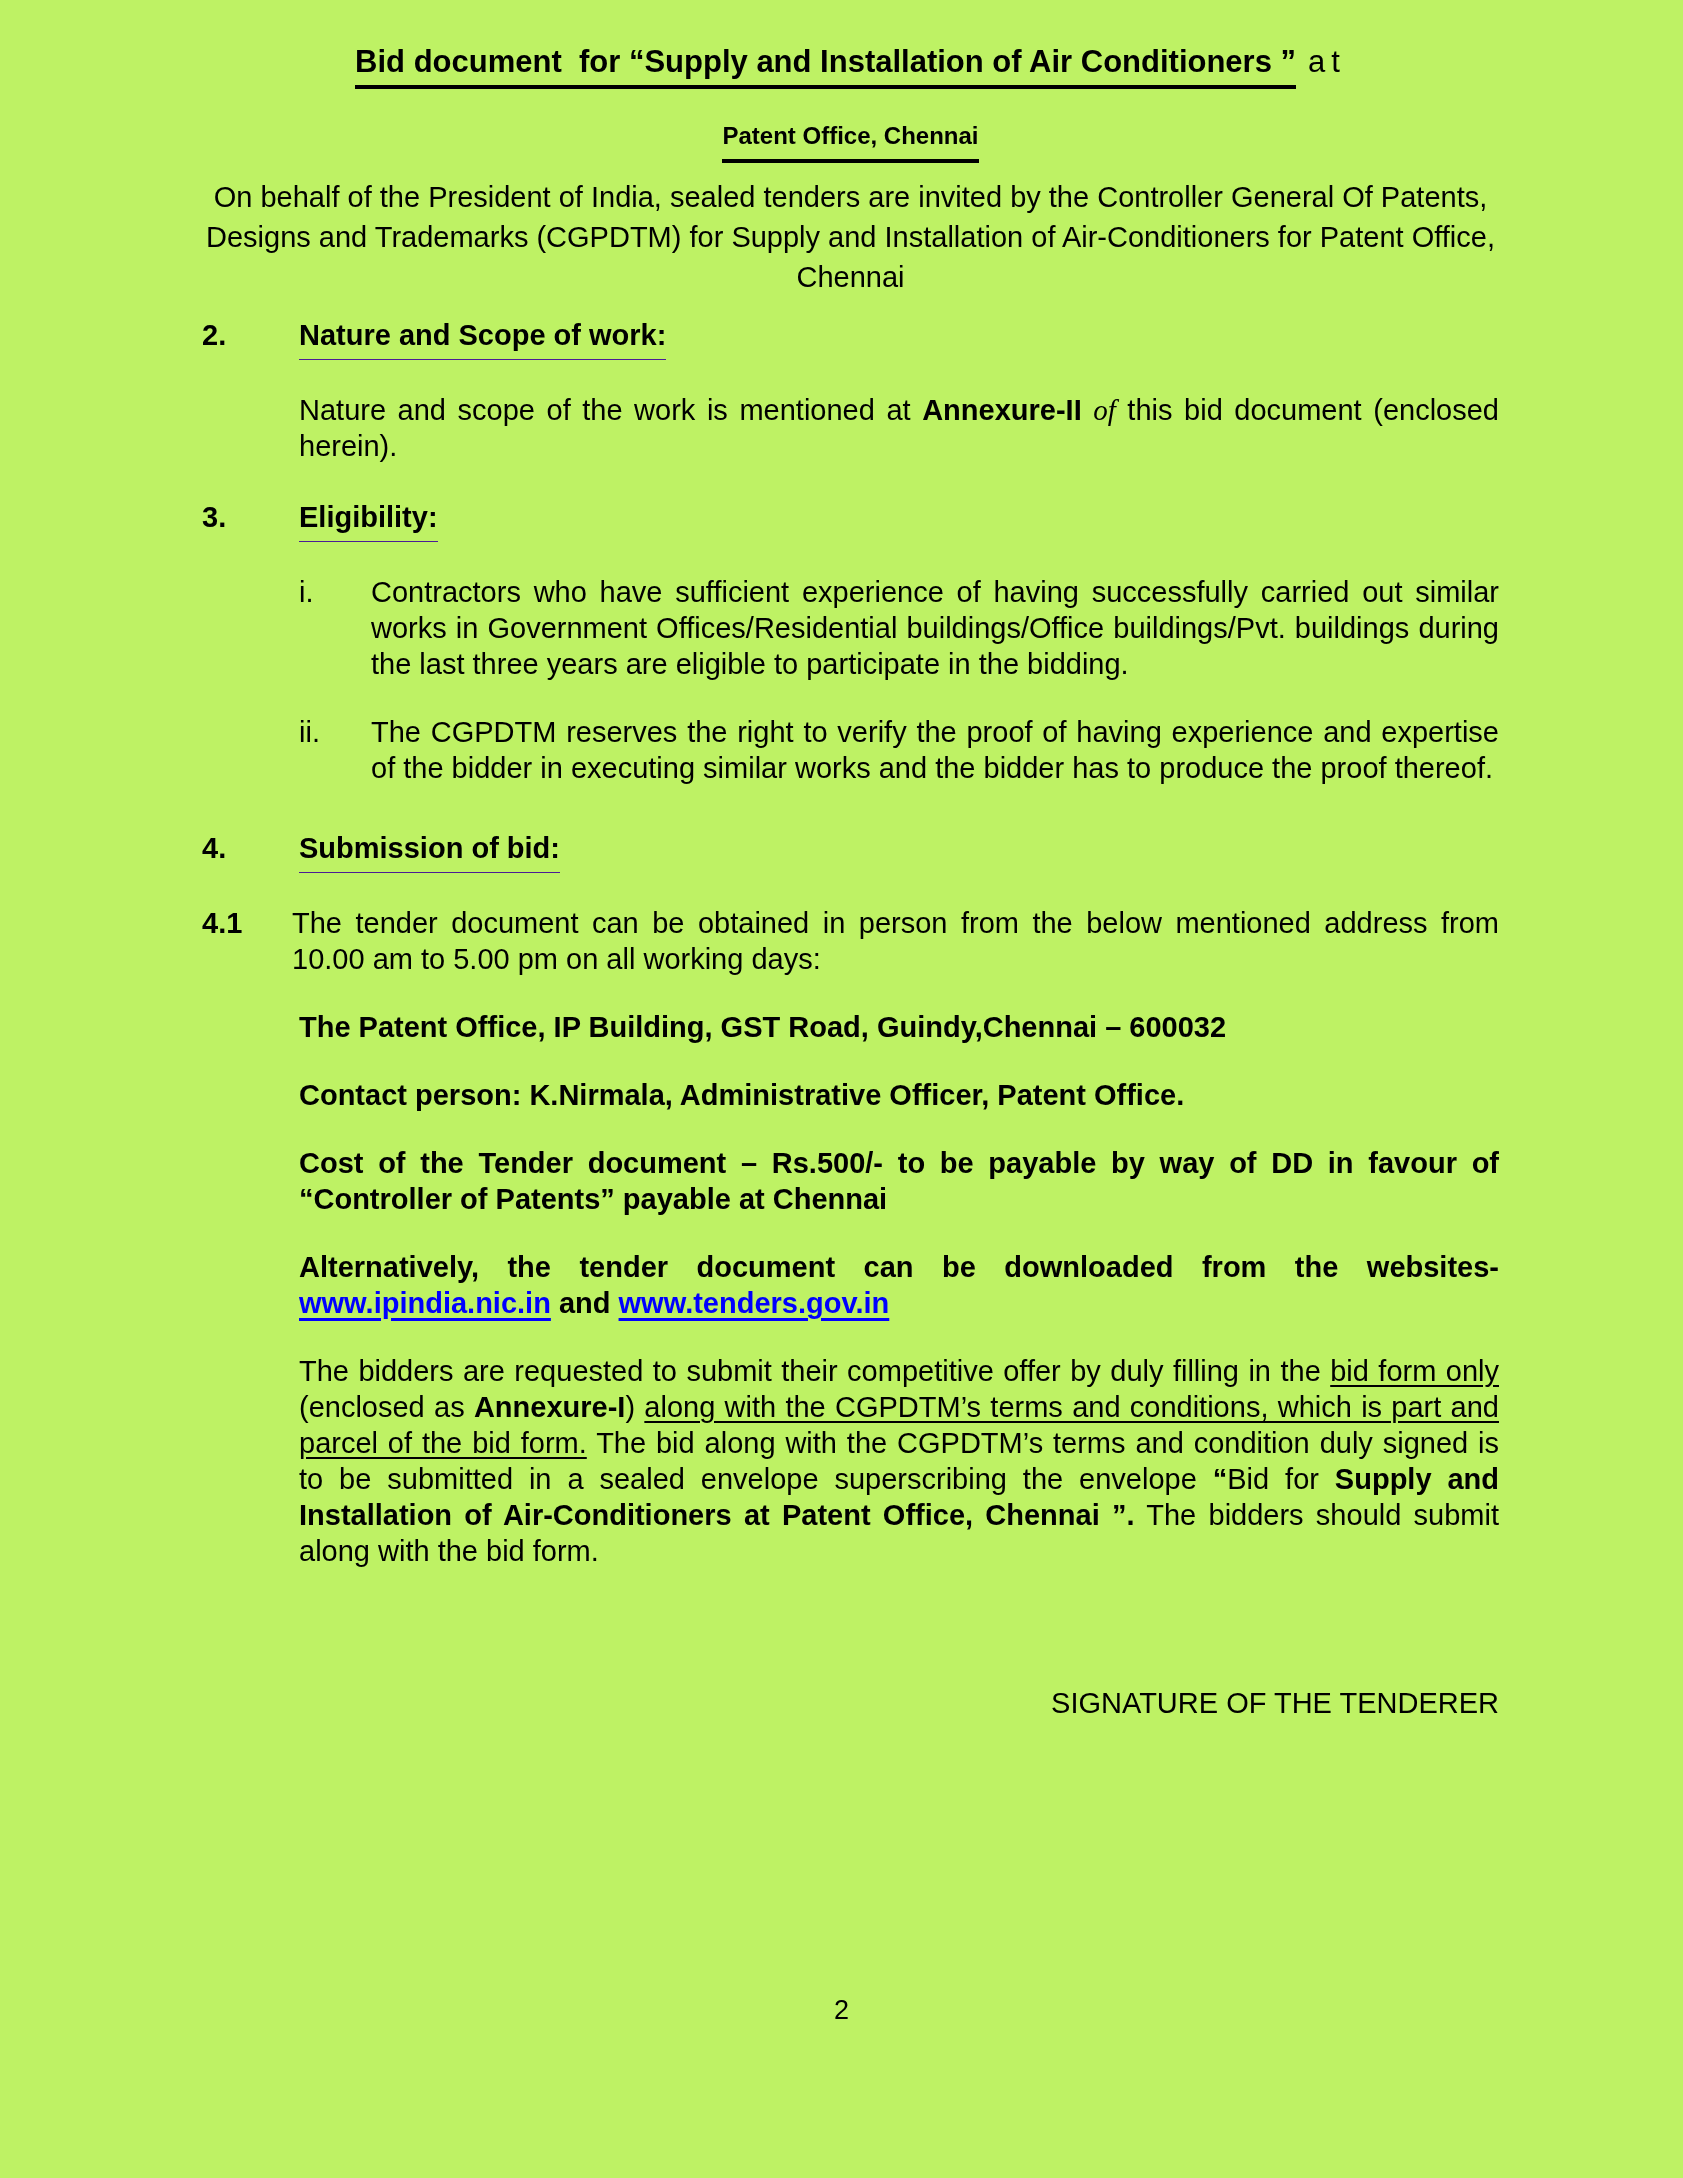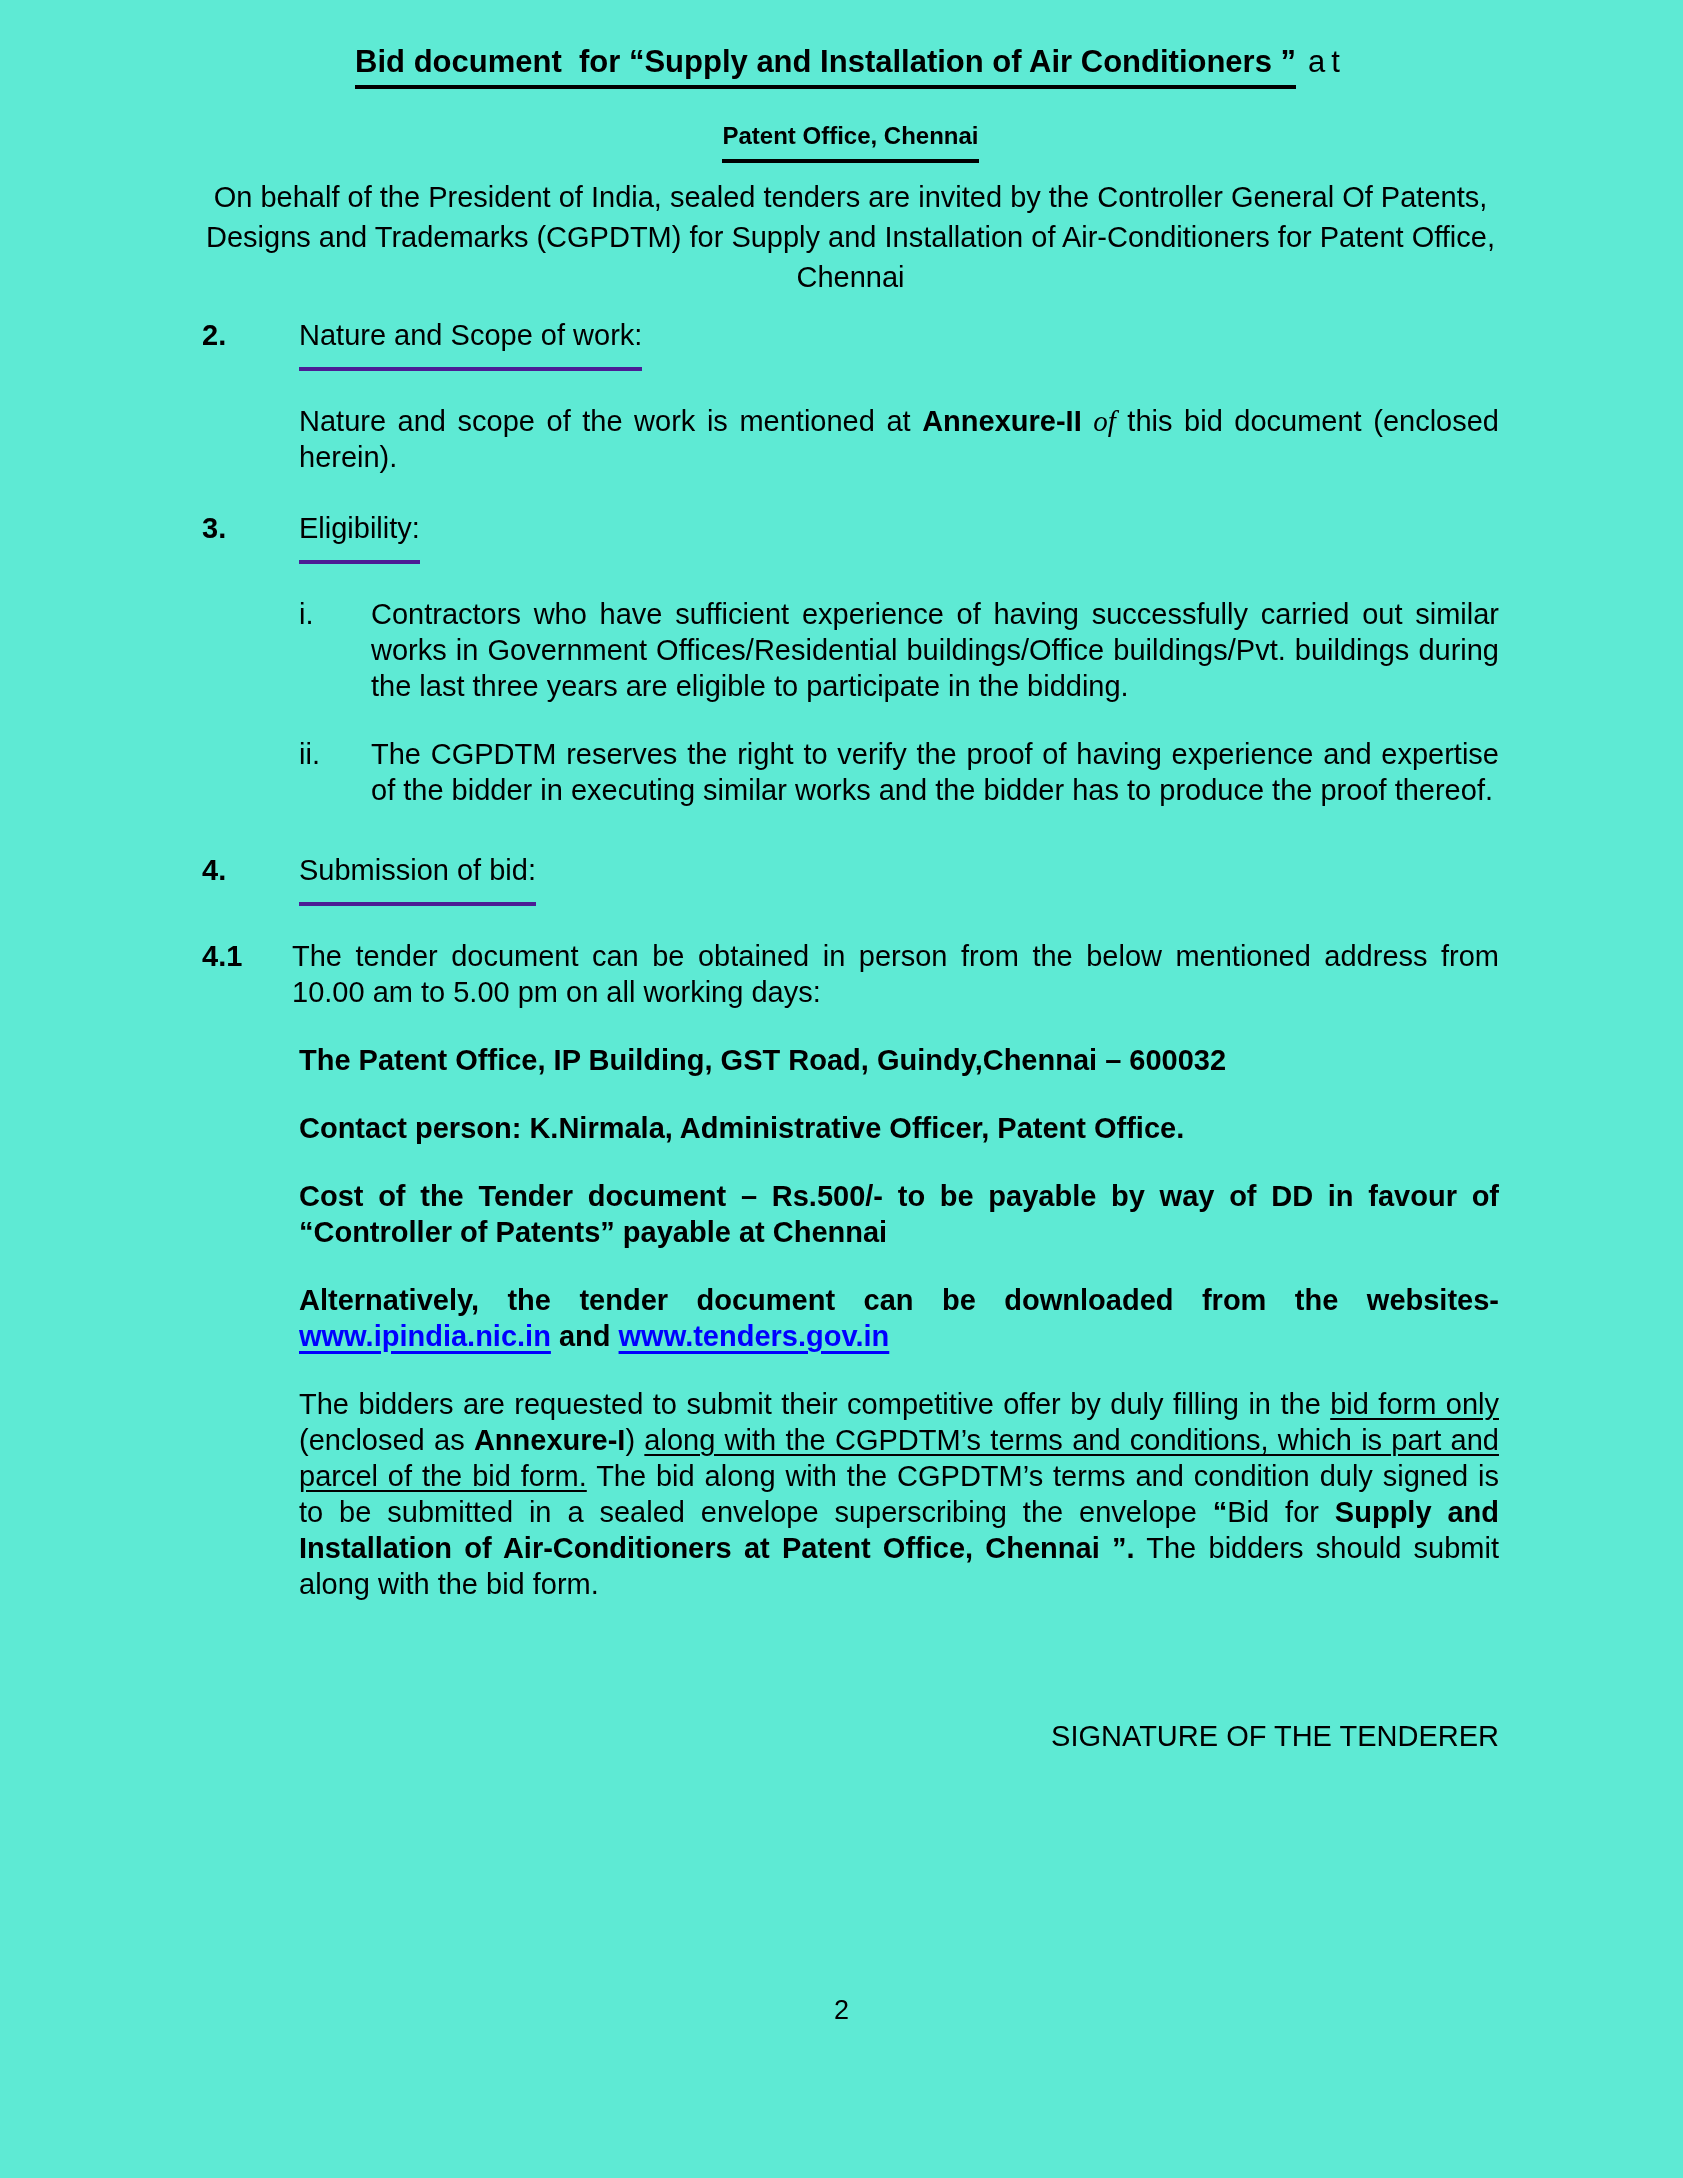--- a/index.html
+++ b/index.html
@@ -4,21 +4,21 @@
 <style>
   html, body {
     margin: 0;
     padding: 0;
     background: #ffffff;
   }
   .page {
     position: relative;
     width: 1683px;
     height: 2178px;
-    background: #5eead4;
+    background: #bef264;
     color: #000000;
     font-family: "Liberation Sans", "DejaVu Sans", sans-serif;
     font-size: 29px;
     overflow: hidden;
   }
   .content {
     position: absolute;
     left: 202px;
     top: 0;
     width: 1297px;
@@ -67,23 +67,23 @@
 
   
   .hrow { line-height: 36px; }
   .hrow .num {
     display: inline-block;
     width: 97px;
     font-weight: bold;
   }
   .h-u {
     display: inline-block;
-    font-weight: normal;
-    border-bottom: 4px solid #4c1d95;
-    padding-bottom: 14px;
+    font-weight: bold;
+    border-bottom: 1px solid #4c1d95;
+    padding-bottom: 6px;
   }
   .mt20 { margin-top: 20px; }
   .mt30 { margin-top: 30px; }
   .mt32 { margin-top: 44px; }
   .mt33 { margin-top: 33px; }
   .mt35 { margin-top: 35px; }
 
   
   .para {
     margin: 32px 0 0 97px;

